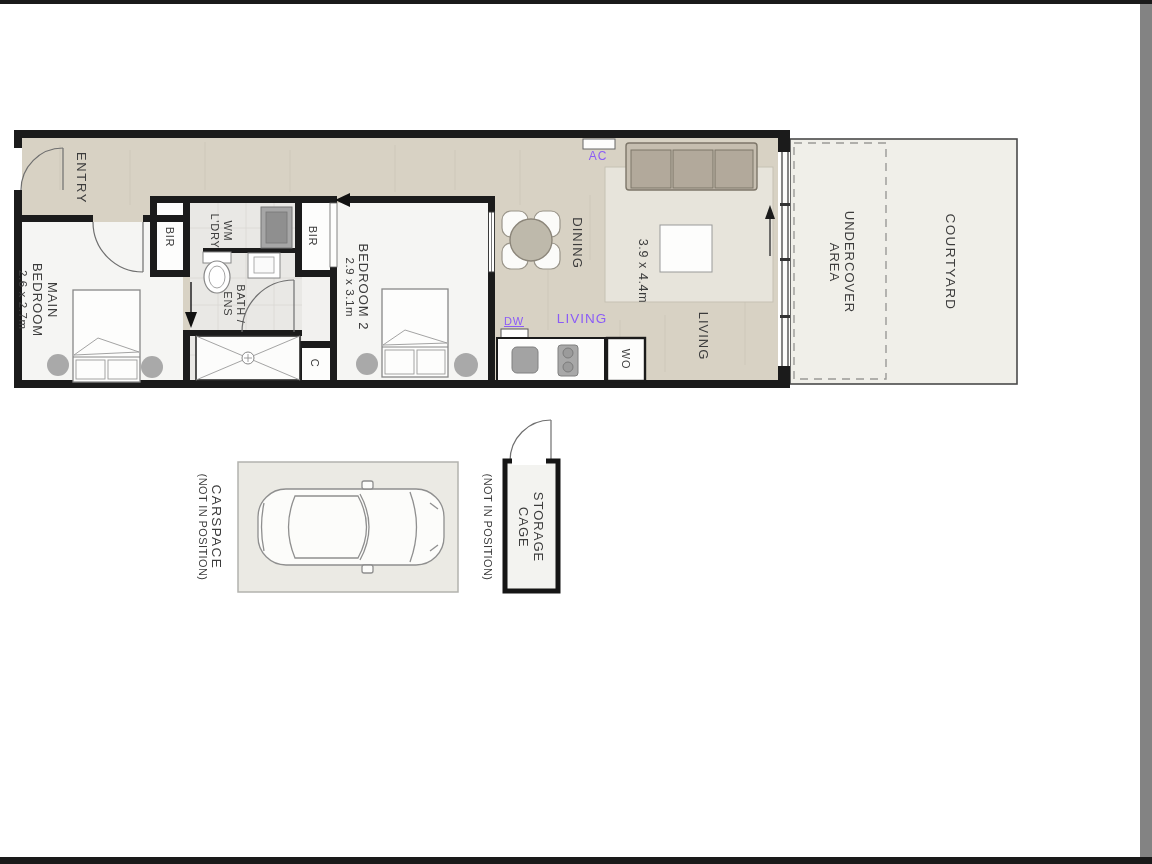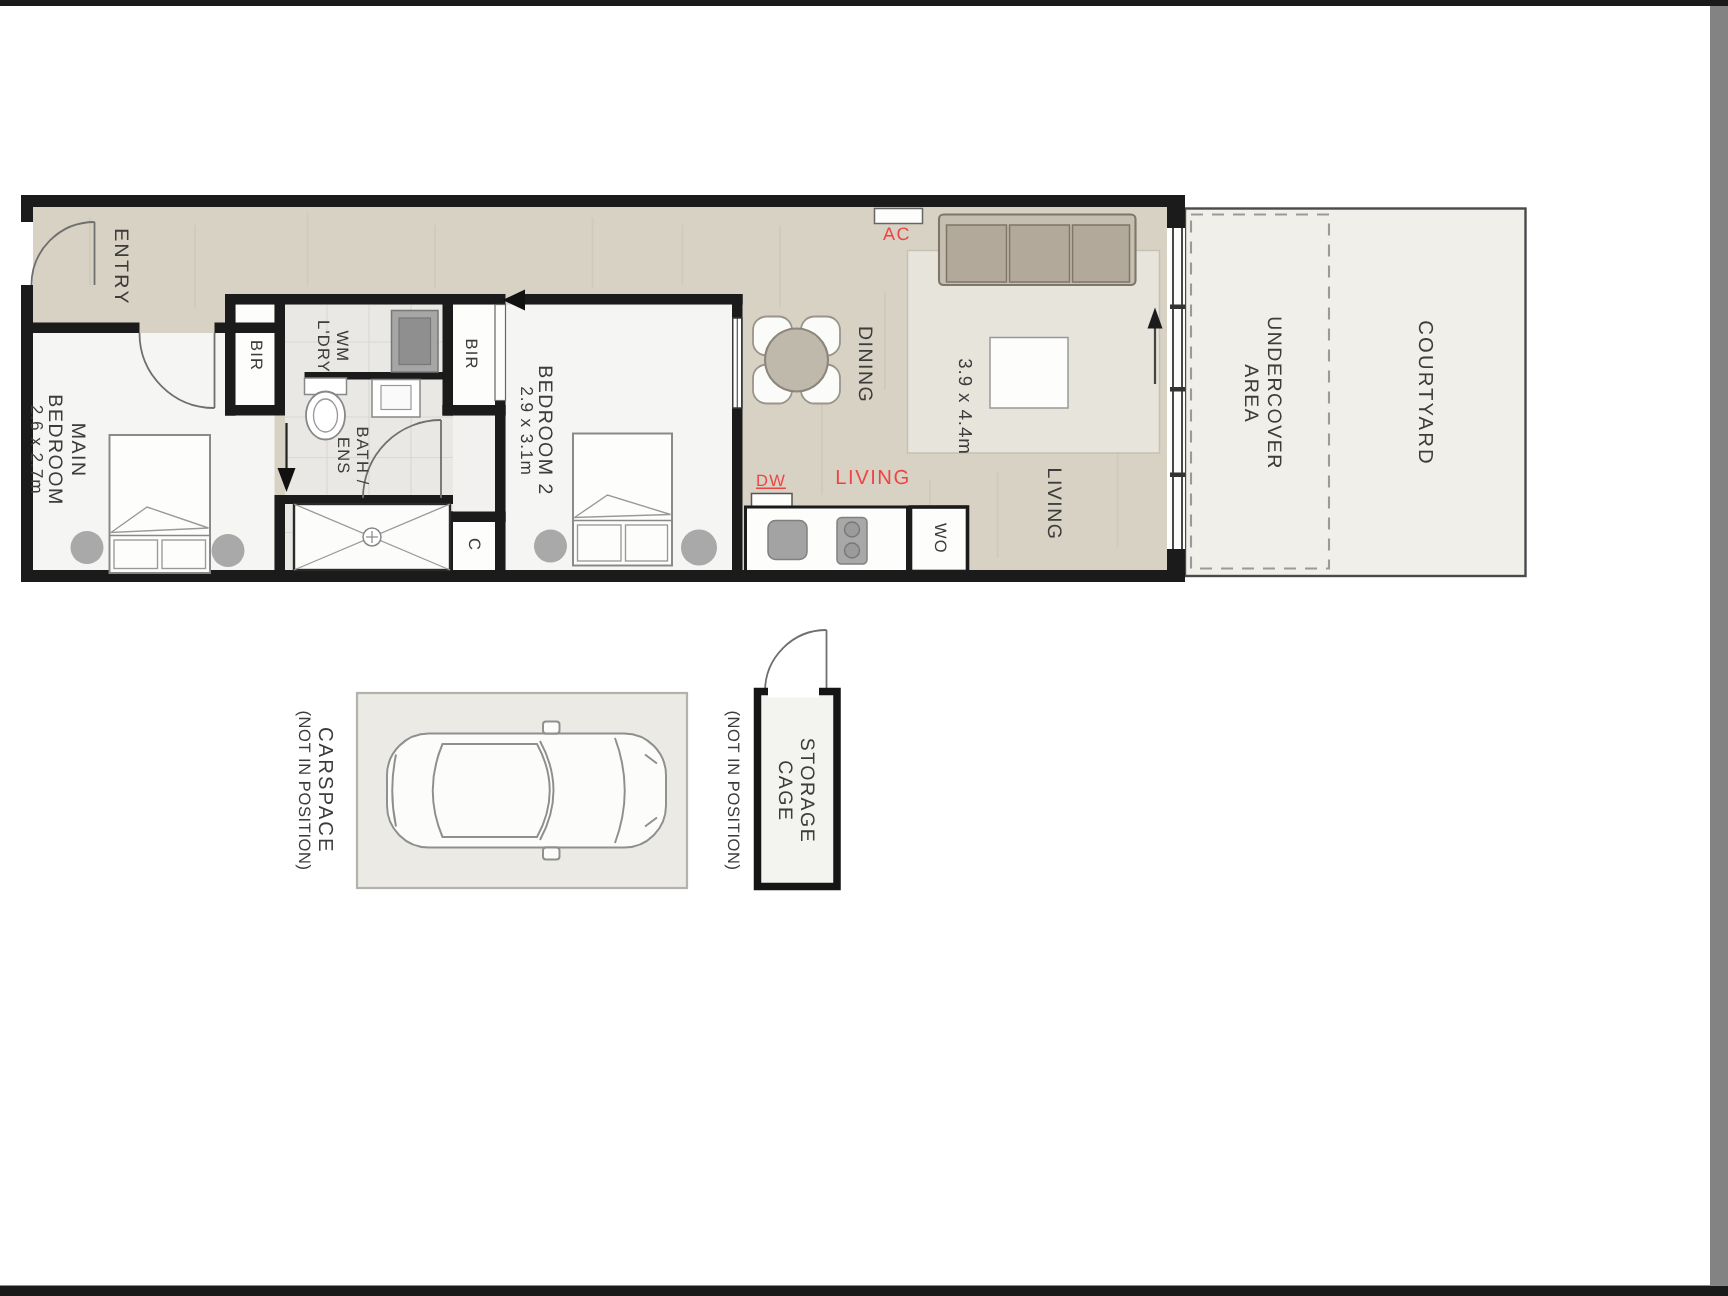--- a/index.html
+++ b/index.html
@@ -7,21 +7,21 @@
          font-family:"Liberation Sans", sans-serif;}
   .bar{position:absolute;left:0;width:1152px;background:#1a1a1a;}
   #topbar{top:0;height:4px;}
   #botbar{top:857px;height:7px;}
   #scrollstrip{position:absolute;left:1140px;top:4px;width:12px;height:853px;background:#838383;}
   #plan-svg{position:absolute;left:0;top:0;}
   #labels{position:absolute;left:0;top:0;width:1152px;height:864px;pointer-events:none;}
   .vlabel{position:absolute;writing-mode:vertical-rl;text-orientation:mixed;
           transform:translate(-50%,-50%);text-align:center;color:#3c3c3c;
           letter-spacing:1px;line-height:1.18;white-space:nowrap;}
-  .hlabel{position:absolute;transform:translate(-50%,-50%);color:#ef4444;
+  .hlabel{position:absolute;transform:translate(-50%,-50%);color:#8b5cf6;
           letter-spacing:1px;white-space:nowrap;}
   .fs-room{font-size:13px;}
   .fs-dims{font-size:11.5px;letter-spacing:0.6px;}
   .fs-small{font-size:11px;letter-spacing:0.8px;}
   .fs-big{font-size:13.5px;letter-spacing:1.4px;}
   .fs-note{font-size:11px;letter-spacing:0.4px;}
 </style>
 </head>
 <body>
 

